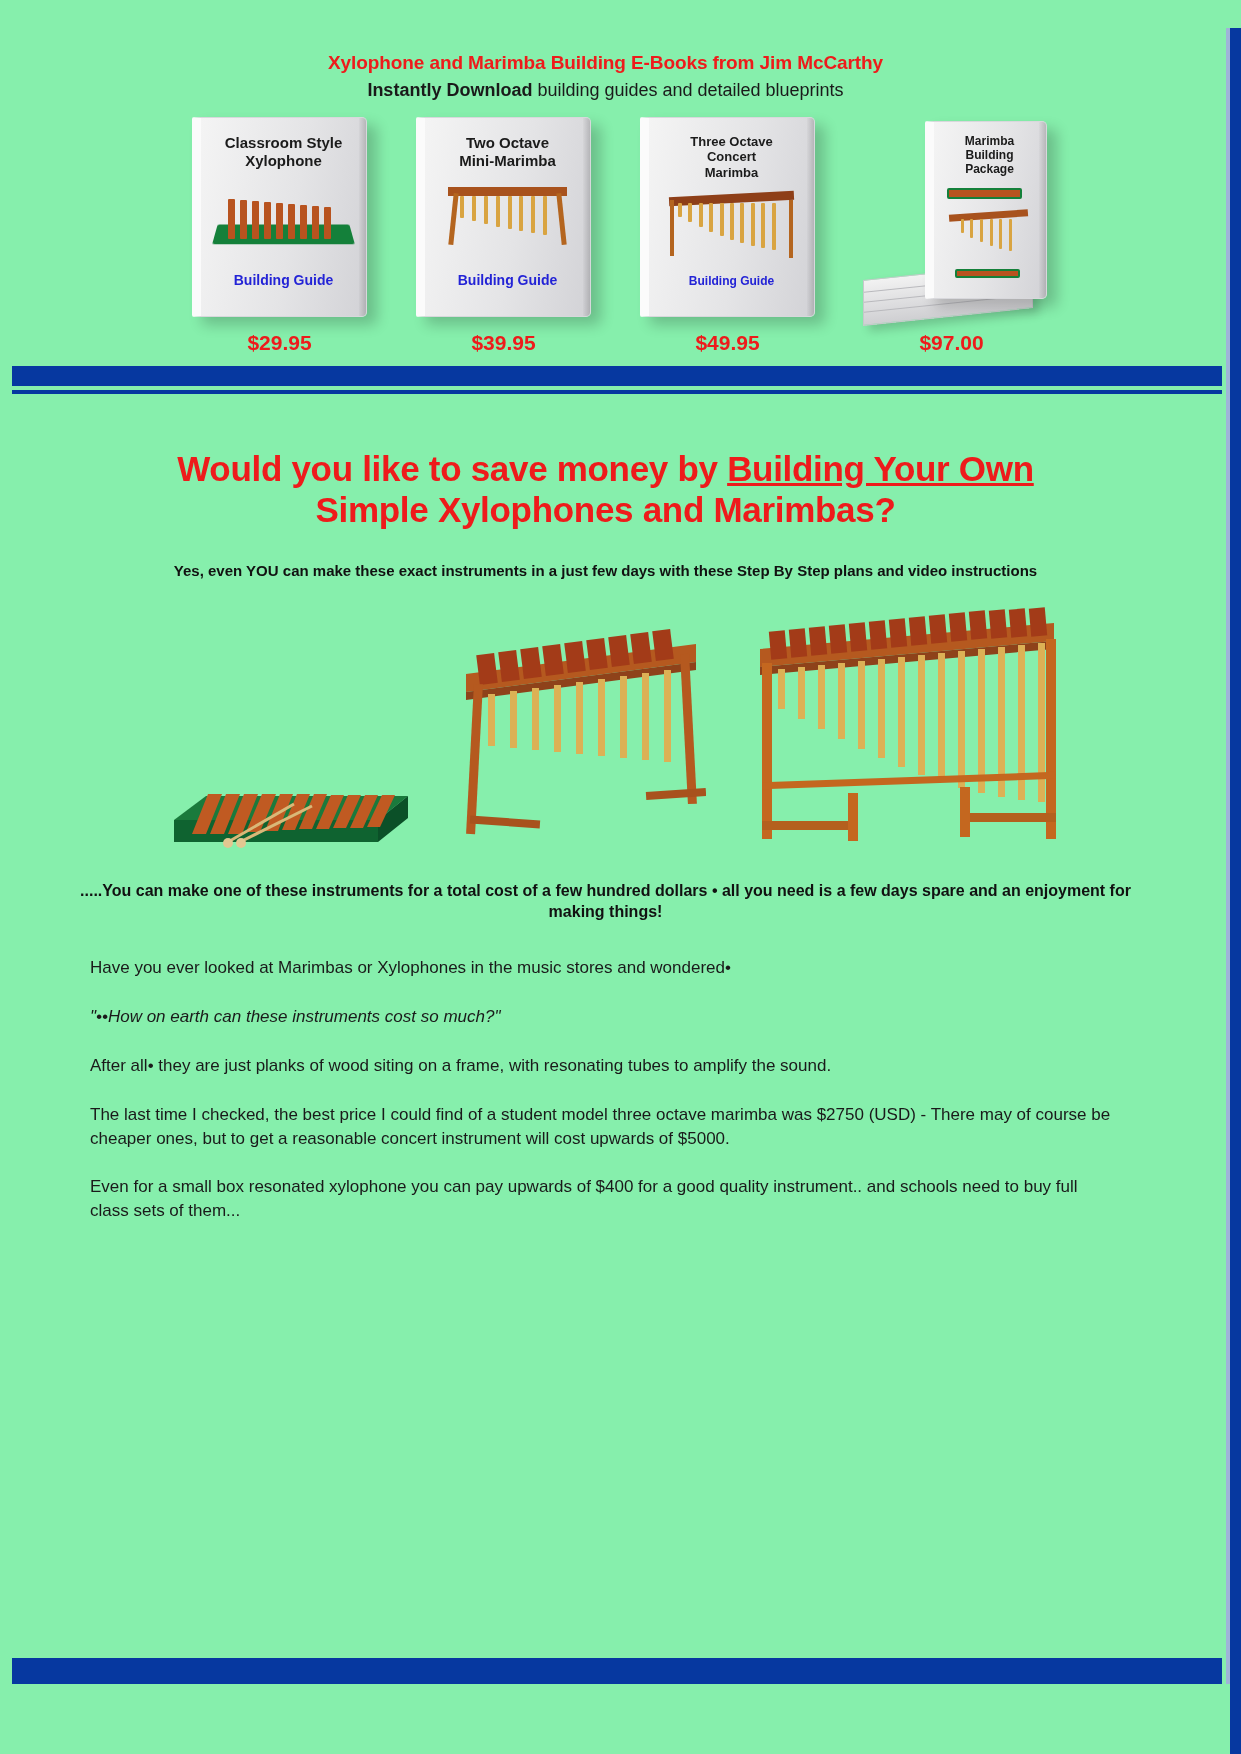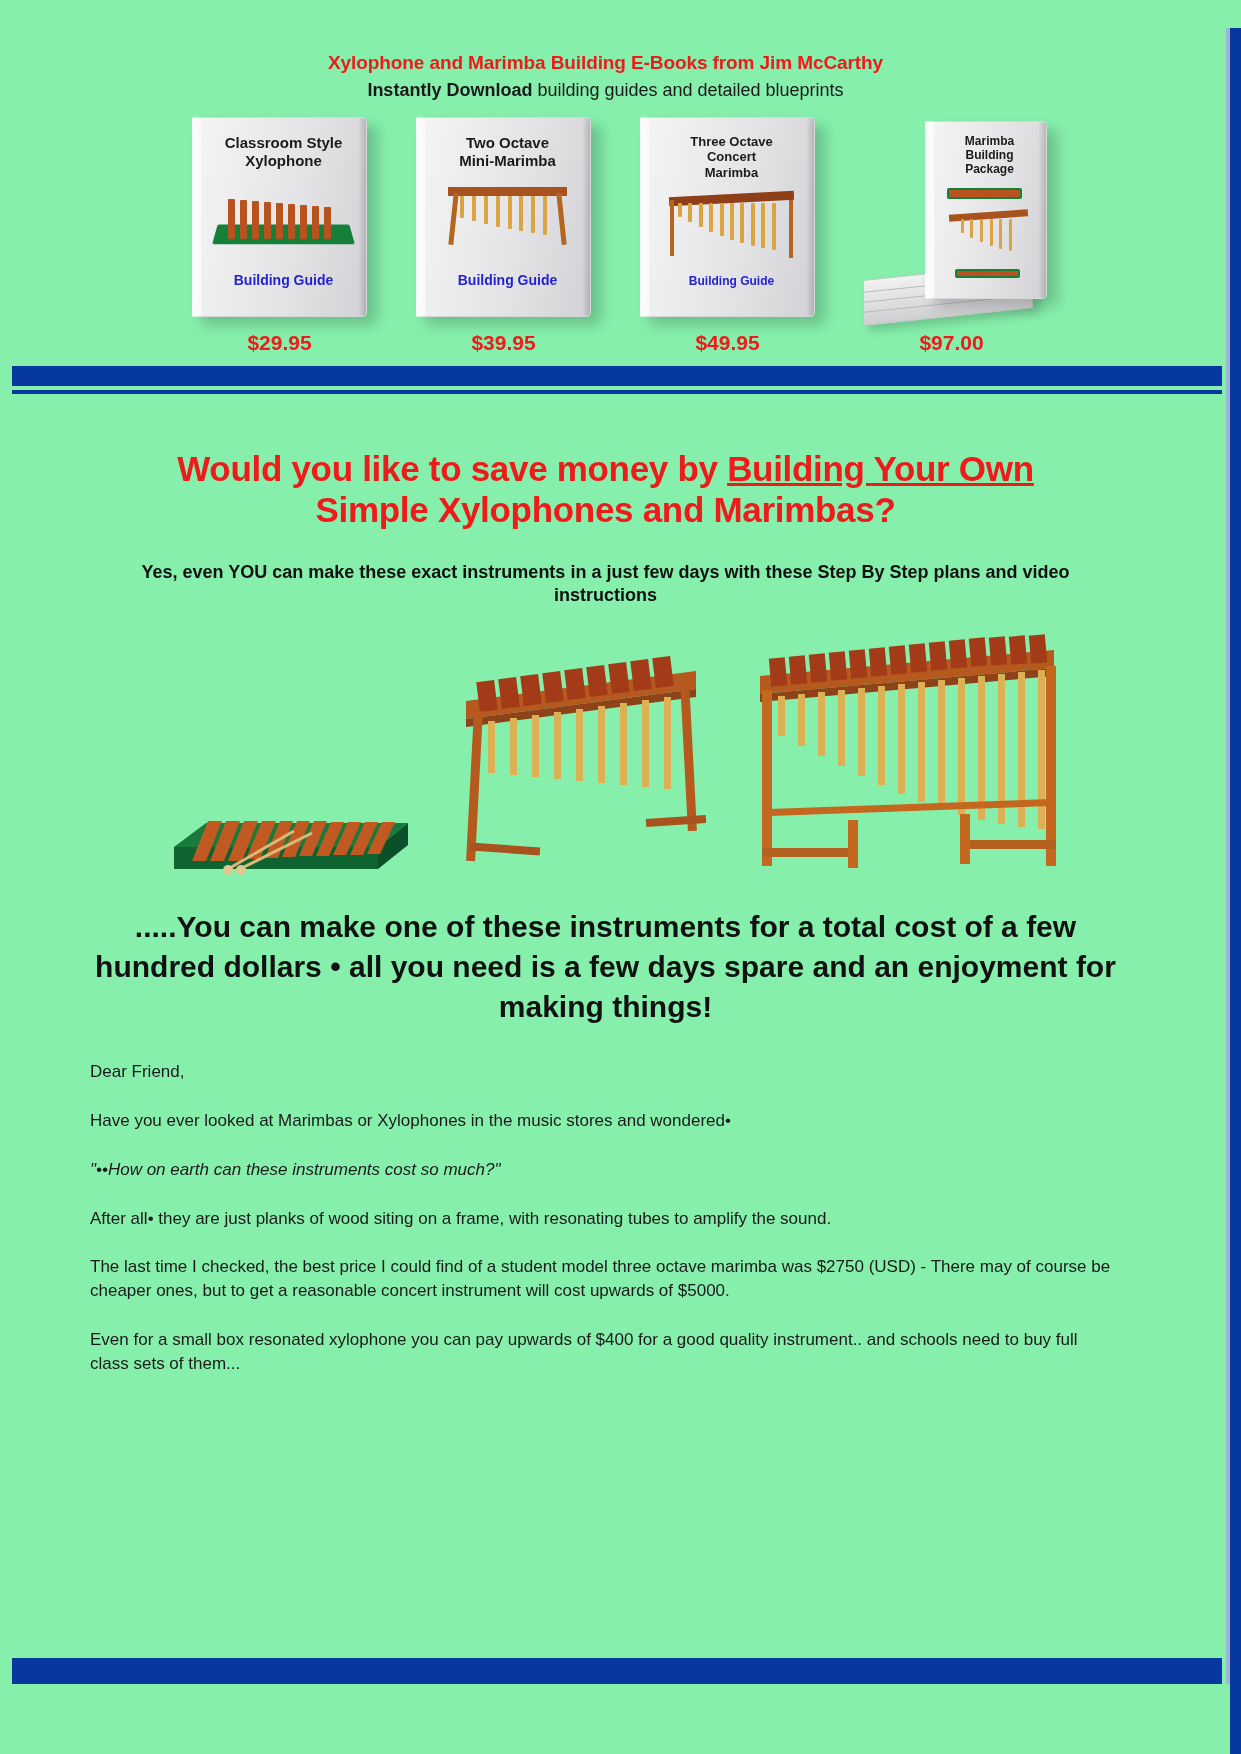--- a/index.html
+++ b/index.html
@@ -140,21 +140,21 @@
     font-weight:bold;
     line-height:1.18;
     letter-spacing:-0.3px;
   }
   h1.headline u { text-decoration:underline; }
 
   h2.subhead {
     margin:30px 0 0; padding:0 92px;
     text-align:center;
     color:#111;
-    font-size:18px;
+    font-size:15px;
     font-weight:bold;
     line-height:1.3;
   }
 
   
   .photos {
     margin-top:22px;
     height:250px;
     display:flex; justify-content:center; align-items:flex-end;
     gap:40px;
@@ -171,21 +171,21 @@
     color:#ee1b1b;
     font-size:27px;
     font-weight:bold;
     line-height:1.24;
   }
 
   h4.black-sub {
     margin:28px 0 0; padding:0 78px;
     text-align:center;
     color:#111;
-    font-size:30px;
+    font-size:16px;
     font-weight:bold;
     line-height:1.32;
   }
 
   .body-copy { margin:34px 0 0; padding:0 92px 0 90px; }
   .body-copy p {
     margin:0 0 25px;
     font-size:17px;
     color:#1a1a1a;
     line-height:1.4;
@@ -434,21 +434,20 @@
           <rect x="16" y="170" width="294" height="7" fill="#c4671f" transform="rotate(-2 163 173)"></rect>
         </svg>
       </div>
 
     </div>
 
 
     <h4 class="black-sub">.....You can make one of these instruments for a total cost of a few hundred dollars • all you need is a few days spare and an enjoyment for making things!</h4>
 
     <div class="body-copy">
-      <p>Dear Friend,</p>
       <p>Have you ever looked at Marimbas or Xylophones in the music stores and wondered•</p>
       <p class="quote">"••How on earth can these instruments cost so much?"</p>
       <p>After all• they are just planks of wood siting on a frame, with resonating tubes to amplify the sound.</p>
       <p>The last time I checked, the best price I could find of a student model three octave marimba was $2750 (USD) - There may of course be cheaper ones, but to get a reasonable concert instrument will cost upwards of $5000.</p>
       <p>Even for a small box resonated xylophone you can pay upwards of $400 for a good quality instrument.. and schools need to buy full class sets of them...</p>
     </div>
 
   </section>
 </div>
 

